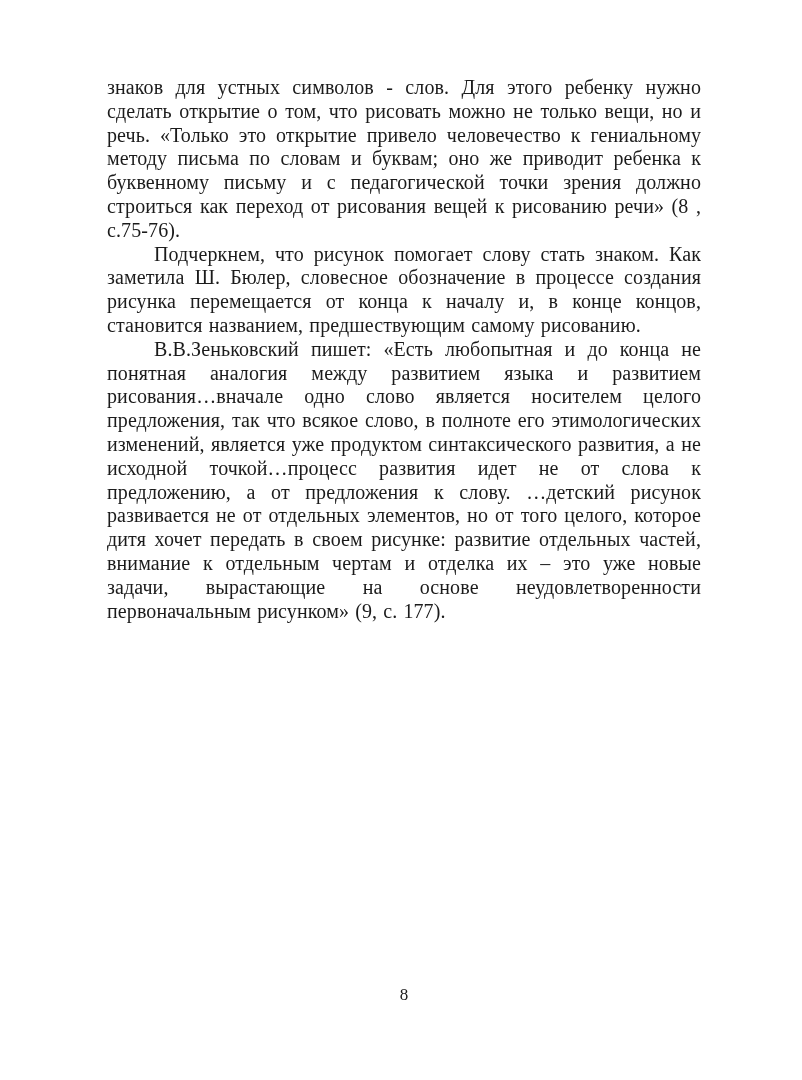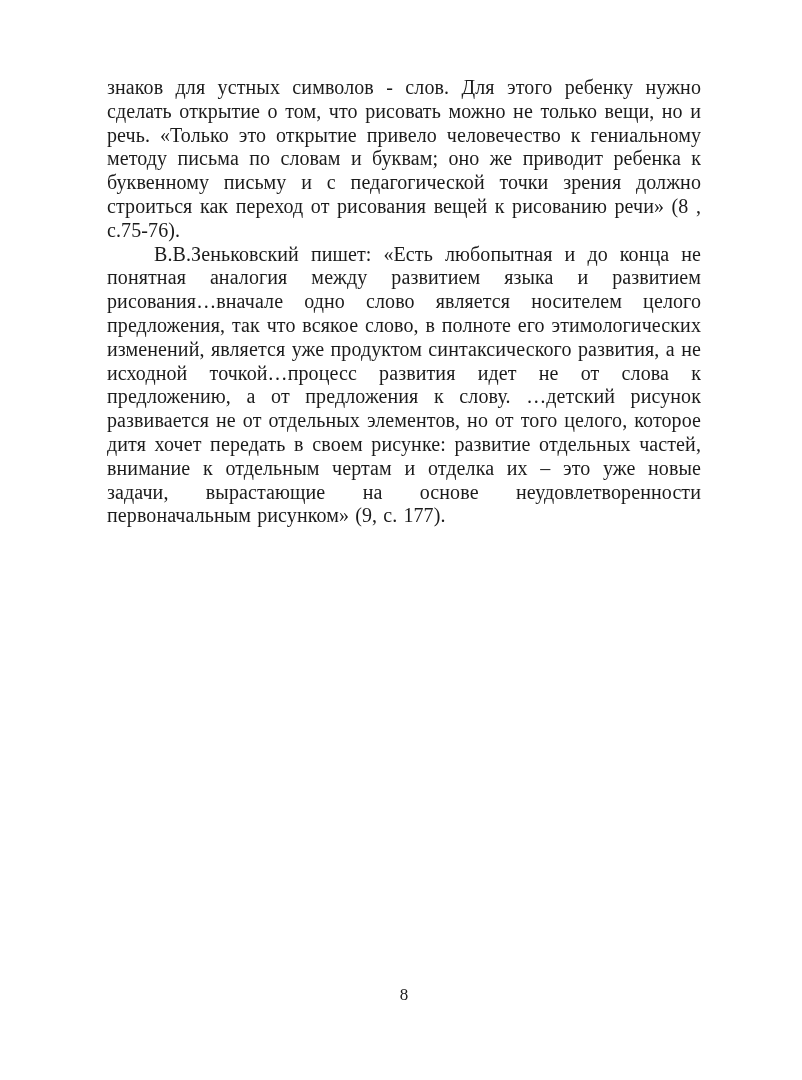--- a/index.html
+++ b/index.html
@@ -51,16 +51,17 @@
     line-height: 20px;
     color: #1b1b1b;
   }
 </style>
 </head>
 <body>
 
 <div class="page">
   <div class="text-block">
     <p>знаков для устных символов - слов. Для этого ребенку нужно сделать открытие о том, что рисовать можно не только вещи,  но и речь. «Только это открытие привело человечество к гениальному методу письма по словам и буквам; оно же приводит ребенка к буквенному письму и с педагогической точки зрения должно строиться как переход от рисования вещей к рисованию речи» (8 , с.75-76).</p>
+    <p class="indent">Подчеркнем, что  рисунок помогает слову стать знаком. Как заметила Ш. Бюлер, словесное обозначение в процессе создания рисунка перемещается от конца к началу и, в конце концов, становится названием, предшествующим самому рисованию.</p>
     <p class="indent">В.В.Зеньковский пишет: «Есть любопытная и до конца не понятная аналогия между развитием языка и развитием рисования…вначале одно слово является носителем целого предложения, так что всякое слово, в полноте его этимологических изменений, является уже продуктом синтаксического развития, а не исходной точкой…процесс развития идет не от слова к предложению, а от предложения к слову. …детский рисунок развивается не от отдельных элементов, но от того целого, которое дитя хочет передать в своем рисунке: развитие отдельных частей, внимание к отдельным чертам и отделка их – это уже новые задачи, вырастающие на основе неудовлетворенности первоначальным рисунком» (9, с. 177).</p>
   </div>
   <div class="page-number">8</div>
 </div>
 
 </body></html>

